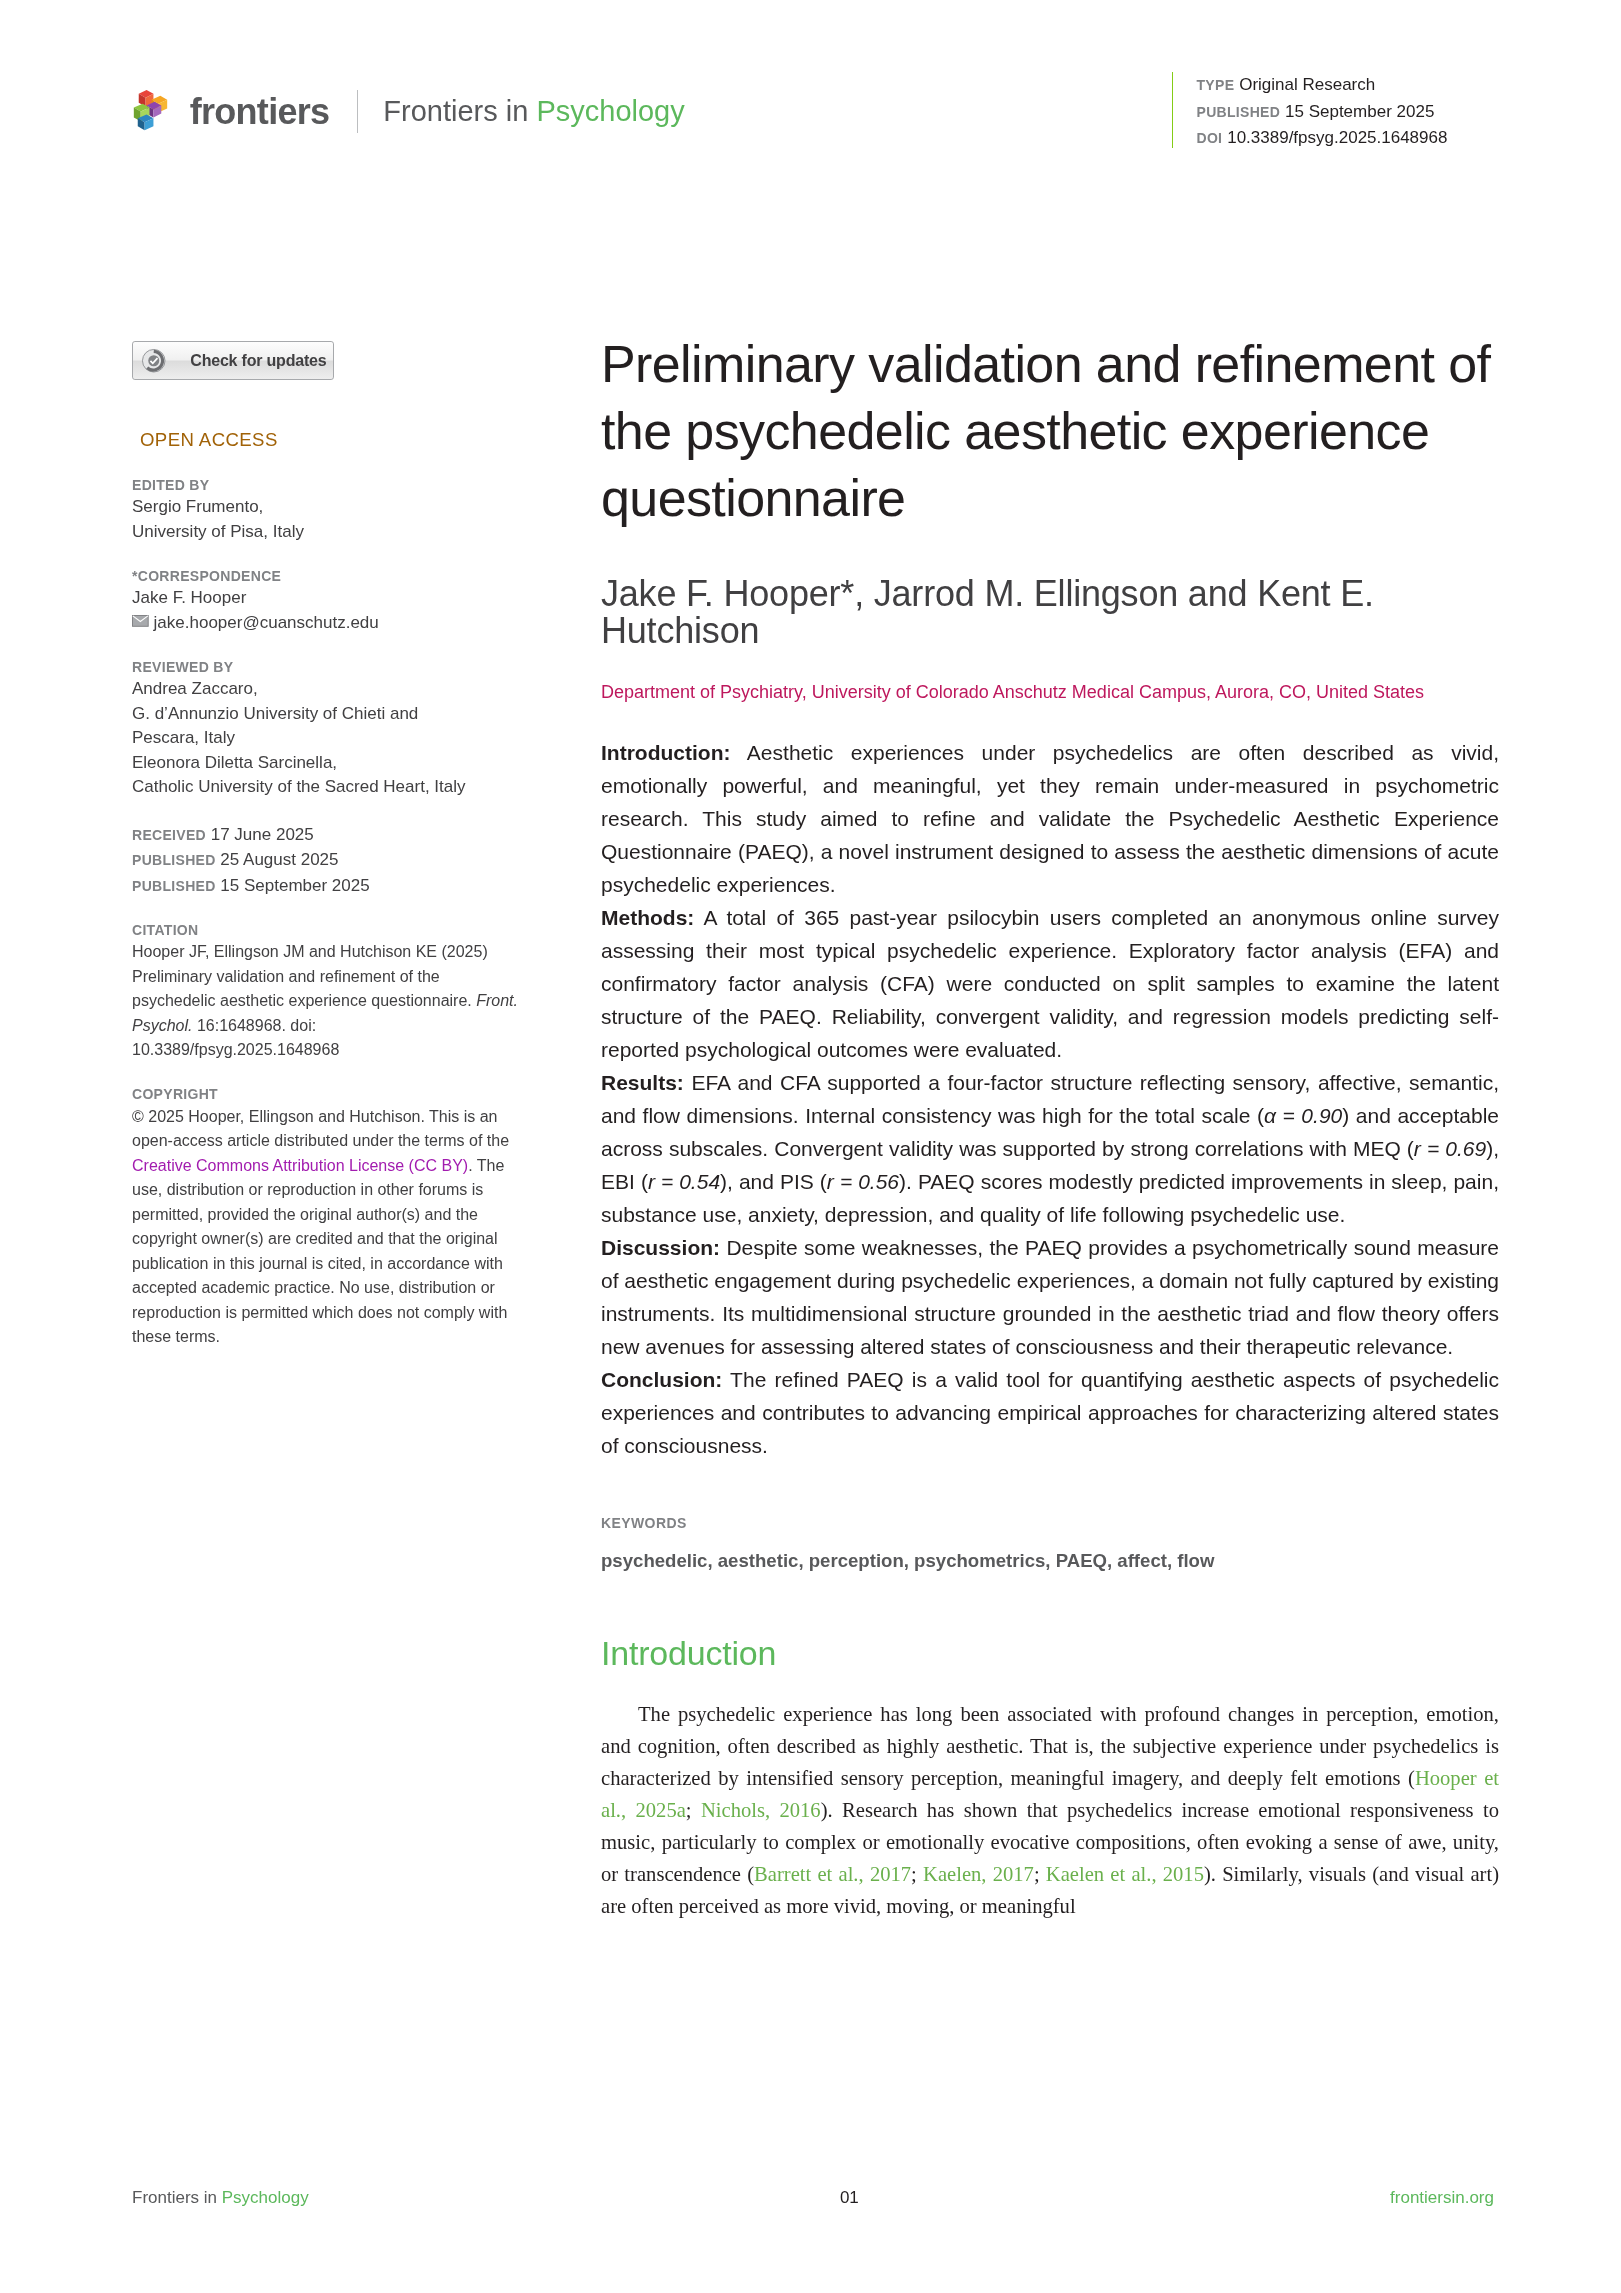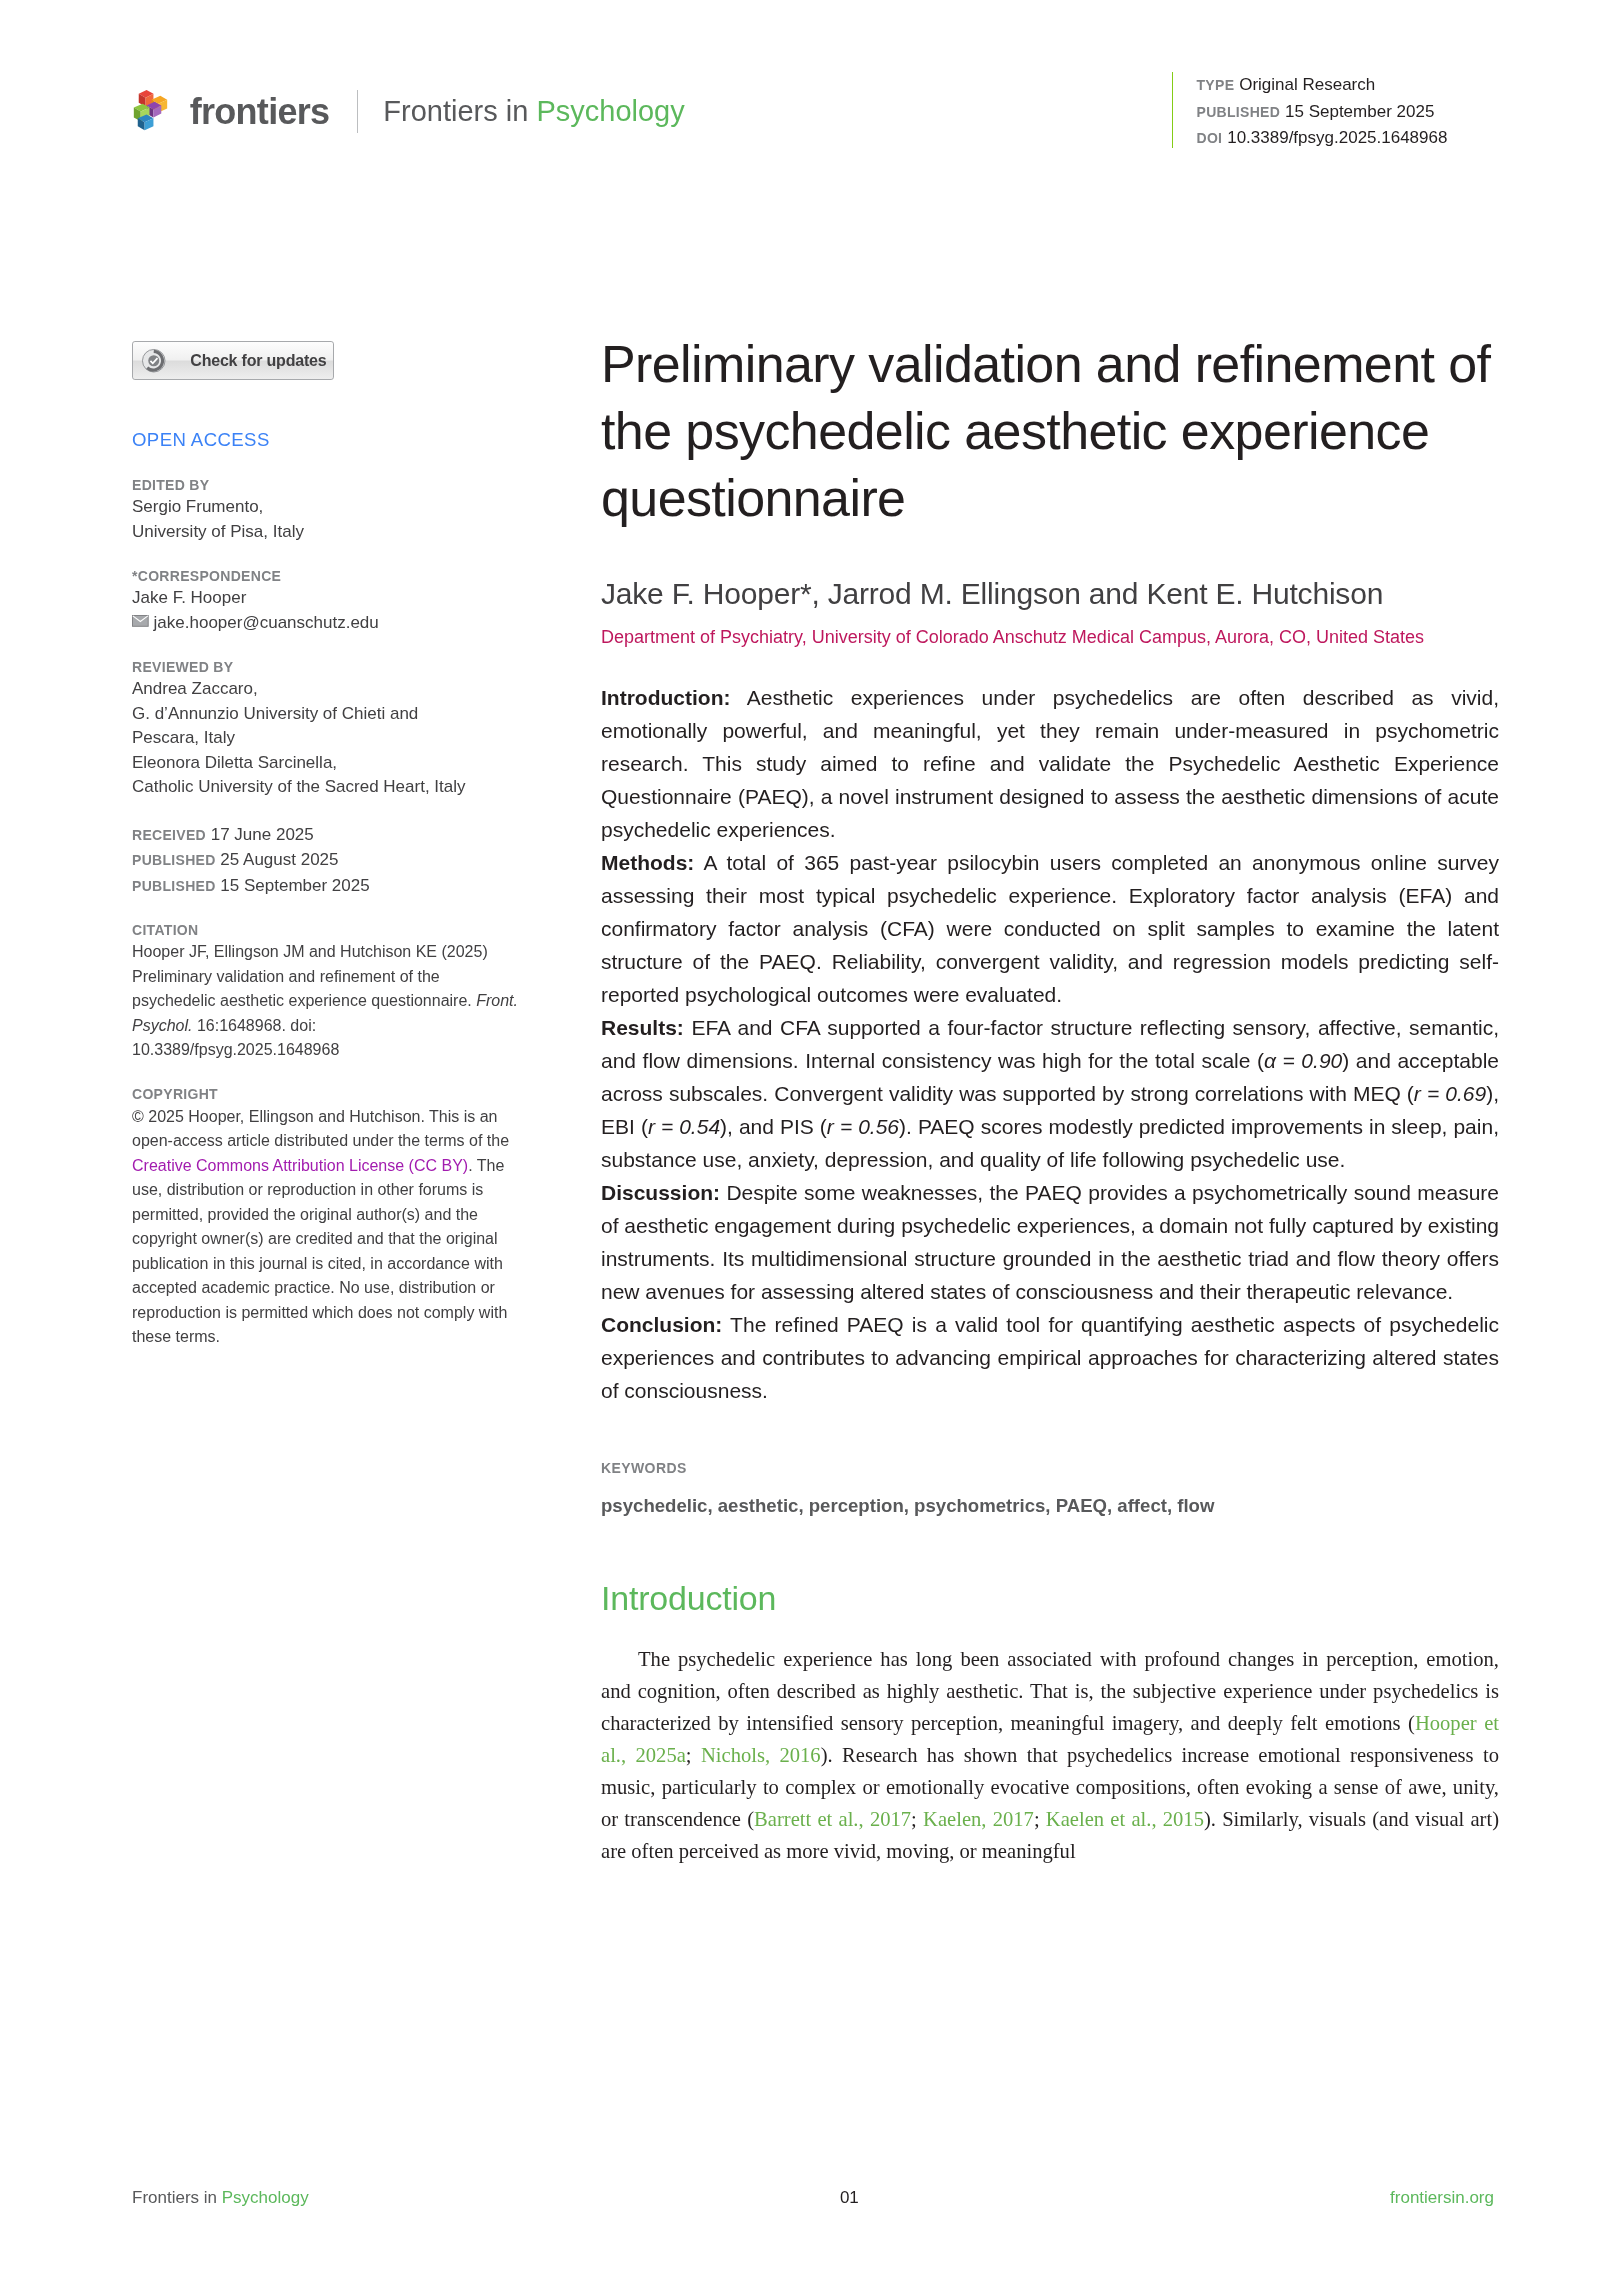--- a/index.html
+++ b/index.html
@@ -106,22 +106,23 @@
     font-size: 16px;
     font-weight: bold;
     color: #414042;
     margin-left: 24px;
     letter-spacing: -0.2px;
   }
 
   .open-access {
     font-size: 18.6px;
     letter-spacing: 0.4px;
-    color: #3b82f6;
+    color: #a16207;
     margin-bottom: 23.5px;
+    margin-left: 8px;
   }
 
   .sb-block { margin-bottom: 21.6px; }
   .sb-label {
     font-size: 14px;
     font-weight: bold;
     color: #808285;
     letter-spacing: 0.3px;
     line-height: 20.6px;
   }
@@ -161,24 +162,24 @@
   .title {
     font-size: 52px;
     line-height: 67px;
     font-weight: normal;
     color: #231f20;
     letter-spacing: -0.6px;
     margin: 0 0 43px 0;
     font-stretch: condensed;
   }
   .authors {
-    font-size: 30px;
+    font-size: 36px;
     color: #414042;
     line-height: 37px;
-    margin-bottom: 13px;
+    margin-bottom: 31px;
     letter-spacing: -0.2px;
   }
   .affiliation {
     font-size: 18px;
     color: #be185d;
     line-height: 25.5px;
     margin-bottom: 30px;
   }
 
   .abstract {

